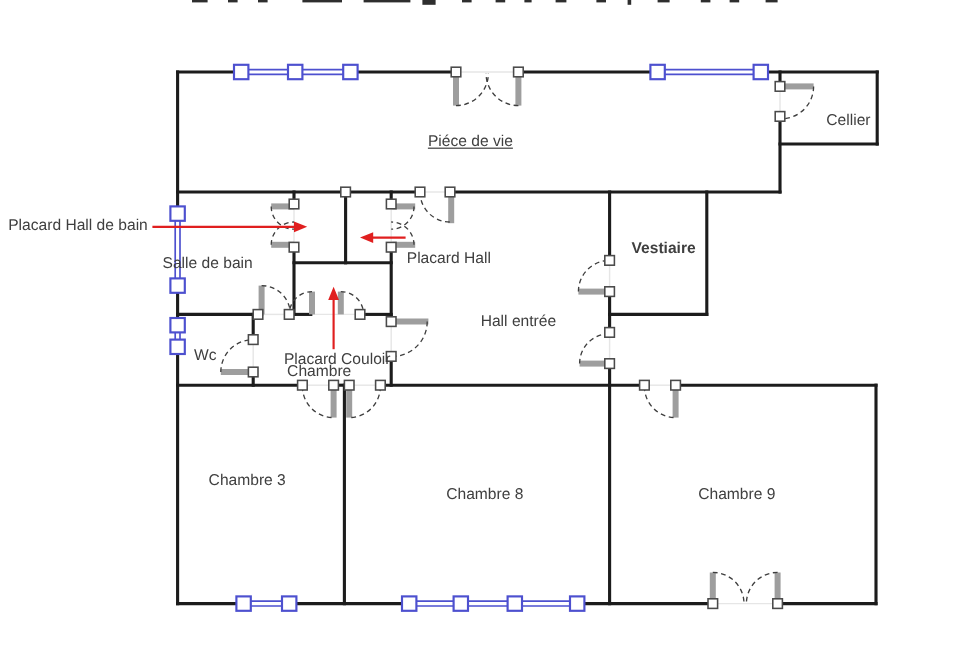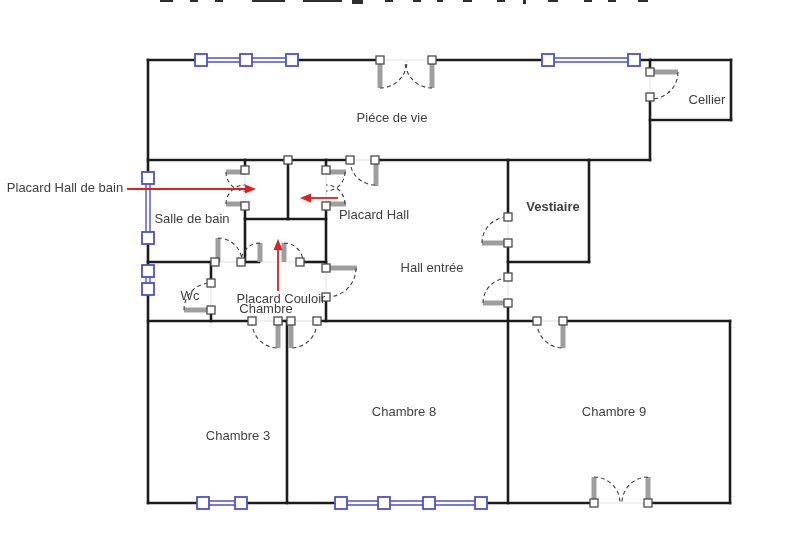--- a/index.html
+++ b/index.html
@@ -262,27 +262,27 @@
         <line class="red-line" x1="338" y1="198" x2="310" y2="198"></line>
         <polygon class="red-head" points="300,198 311,193.5 311,202.5"></polygon>
       </g>
       <g>
         <line class="red-line" x1="278" y1="291" x2="278" y2="249"></line>
         <polygon class="red-head" points="278,239 273.5,250 282.5,250"></polygon>
       </g>
     </g>
   </svg>
 
-  <div class="label" style="left:392px;top:118px;">Piéce de vie</div>
+  <div class="label" style="left:392px;top:118px;text-decoration:underline;">Piéce de vie</div>
   <div class="label" style="left:707px;top:100px;">Cellier</div>
-  <div class="label" style="left:192px;top:219px;">Salle de bain</div>
+  <div class="label" style="left:173px;top:219px;">Salle de bain</div>
   <div class="label" style="left:553px;top:207px;font-weight:bold;">Vestiaire</div>
   <div class="label" style="left:432px;top:268px;">Hall entrée</div>
-  <div class="label" style="left:171px;top:296px;margin-left:19px;">Wc</div>
+  <div class="label" style="left:171px;top:296px;">Wc</div>
   <div class="label" style="left:266px;top:309px;">Chambre</div>
-  <div class="label" style="left:206px;top:436px;margin-left:32px;">Chambre 3</div>
+  <div class="label" style="left:206px;top:400px;">Chambre 3</div>
   <div class="label" style="left:404px;top:412px;">Chambre 8</div>
   <div class="label" style="left:614px;top:412px;">Chambre 9</div>
 
   <div class="label" style="left:65px;top:188px;">Placard Hall de bain</div>
   <div class="label" style="left:374px;top:201px;margin-top:14px;">Placard Hall</div>
   <div class="label" style="left:281px;top:299px;">Placard Couloir</div>
 </div>
 
 </body></html>

